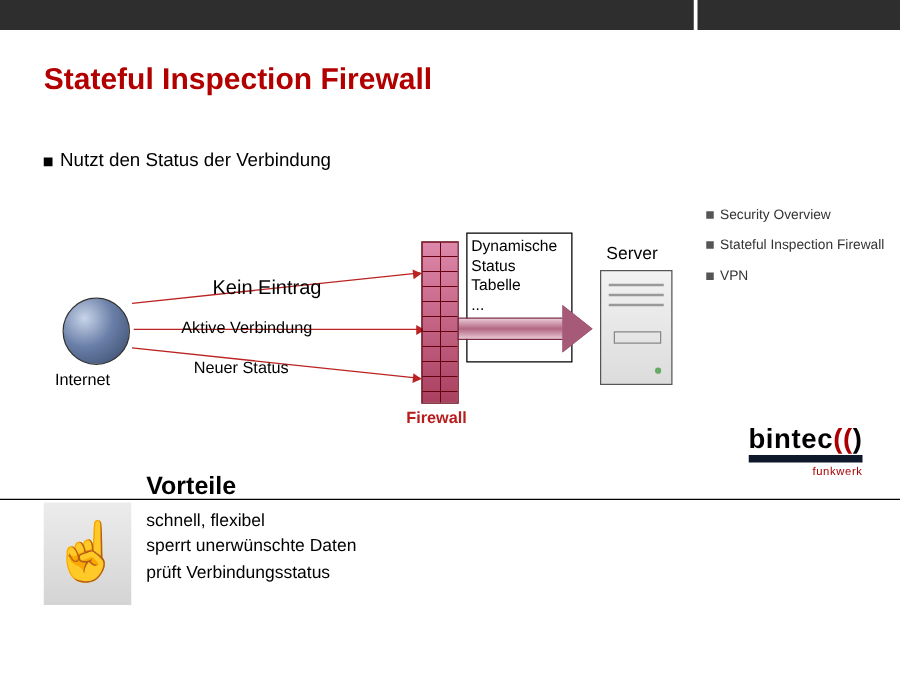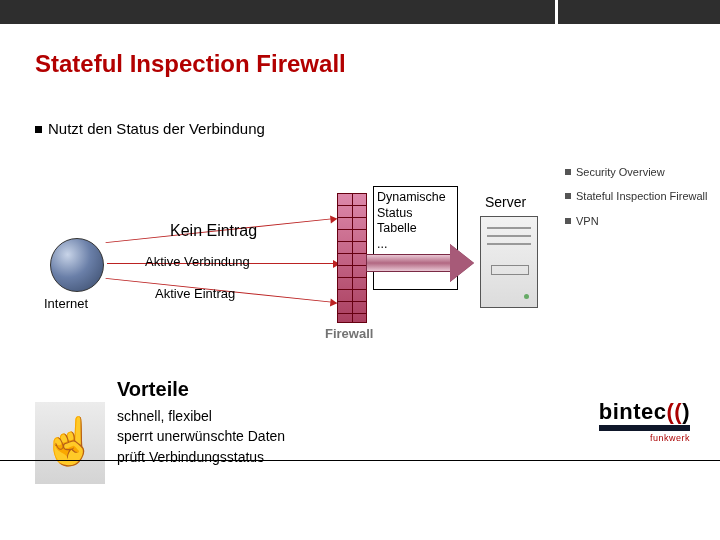--- a/index.html
+++ b/index.html
@@ -1,17 +1,17 @@
 <!DOCTYPE html>
 <html><head>
 <meta charset="utf-8">
 <style>
   * { box-sizing: border-box; margin: 0; padding: 0; }
   html, body { width: 720px; height: 540px; font-family: Arial, Helvetica, sans-serif; background: #fff; overflow: hidden; }
-  .slide { position: relative; width: 720px; height: 461px; }
+  .slide { position: relative; width: 720px; height: 400px; }
   .topbar { position: absolute; top: 0; left: 0; width: 720px; height: 24px; background: #2e2e2e; }
   .topbar .gap { position: absolute; top: 0; left: 555px; width: 3px; height: 24px; background: #fff; }
   .title { position: absolute; top: 50px; left: 35px; font-size: 24px; font-weight: bold; color: #b20000; }
   .bullets { position: absolute; top: 120px; left: 35px; width: 500px; }
   .bullets .bi { display: flex; align-items: flex-start; gap: 6px; font-size: 15px; color: #000; margin-bottom: 14px; }
   .sqb { display: inline-block; width: 7px; height: 7px; background: #000; margin-top: 6px; flex: 0 0 auto; }
 
   .sidebar { position: absolute; top: 165px; left: 565px; width: 150px; font-size: 11px; color: #333; }
   .sidebar .si { display: flex; gap: 5px; margin-bottom: 10px; }
   .sidebar .sqs { width: 6px; height: 6px; background: #555; margin-top: 4px; flex: 0 0 auto; }
@@ -34,21 +34,21 @@
   .lbl-k { position: absolute; top: 34px; left: 135px; font-size: 16px; background: rgba(255,255,255,0.0); }
   .lbl-a { position: absolute; top: 66px; left: 110px; font-size: 13px; }
   .lbl-n { position: absolute; top: 98px; left: 120px; font-size: 13px; }
 
   
   .wall { position: absolute; top: 5px; left: 302px; width: 30px; height: 130px; border: 1px solid #660010;
     background:
       repeating-linear-gradient(to bottom, rgba(0,0,0,0) 0 11px, #660010 11px 12px),
       repeating-linear-gradient(to right, rgba(0,0,0,0) 0 14px, #660010 14px 15px),
       linear-gradient(#dd88aa,#aa4060); }
-  .firewall-lbl { position: absolute; top: 138px; left: 290px; font-size: 13px; font-weight: bold; color: #737373; }
+  .firewall-lbl { position: absolute; top: 138px; left: 290px; font-size: 13px; font-weight: bold; color: #b91c1c; }
 
   
   .dstbox { position: absolute; top: -2px; left: 338px; width: 85px; height: 104px; border: 1px solid #000;
     background: #fff; font-size: 12.5px; padding: 3px 3px; line-height: 1.25; text-align: left; }
 
   
   .bigarrow { position: absolute; top: 56px; left: 331px; width: 108px; height: 38px; }
   .bigarrow .shaft { position: absolute; top: 10px; left: 0; width: 84px; height: 18px;
     background: linear-gradient(to bottom, #e9c7d4, #b26882, #e9c7d4); border: 1px solid #7a2a45; border-right: none; }
   .bigarrow .head  { position: absolute; top: 0; left: 84px; width: 0; height: 0;
@@ -117,21 +117,21 @@
   <div class="diagram">
     <div class="internet-sphere"></div>
     <div class="internet-lbl">Internet</div>
 
     <div class="arrow-thin a1"></div>
     <div class="arrow-thin a2"></div>
     <div class="arrow-thin a3"></div>
 
     <div class="lbl-k">Kein Eintrag</div>
     <div class="lbl-a">Aktive Verbindung</div>
-    <div class="lbl-n">Aktive Eintrag</div>
+    <div class="lbl-n">Neuer Status</div>
 
     <div class="wall"></div>
     <div class="firewall-lbl">Firewall</div>
 
     <div class="dstbox">
       <span style="white-space: pre-line;">Dynamische Status Tabelle
 ...
 ...</span>
     </div>
 

